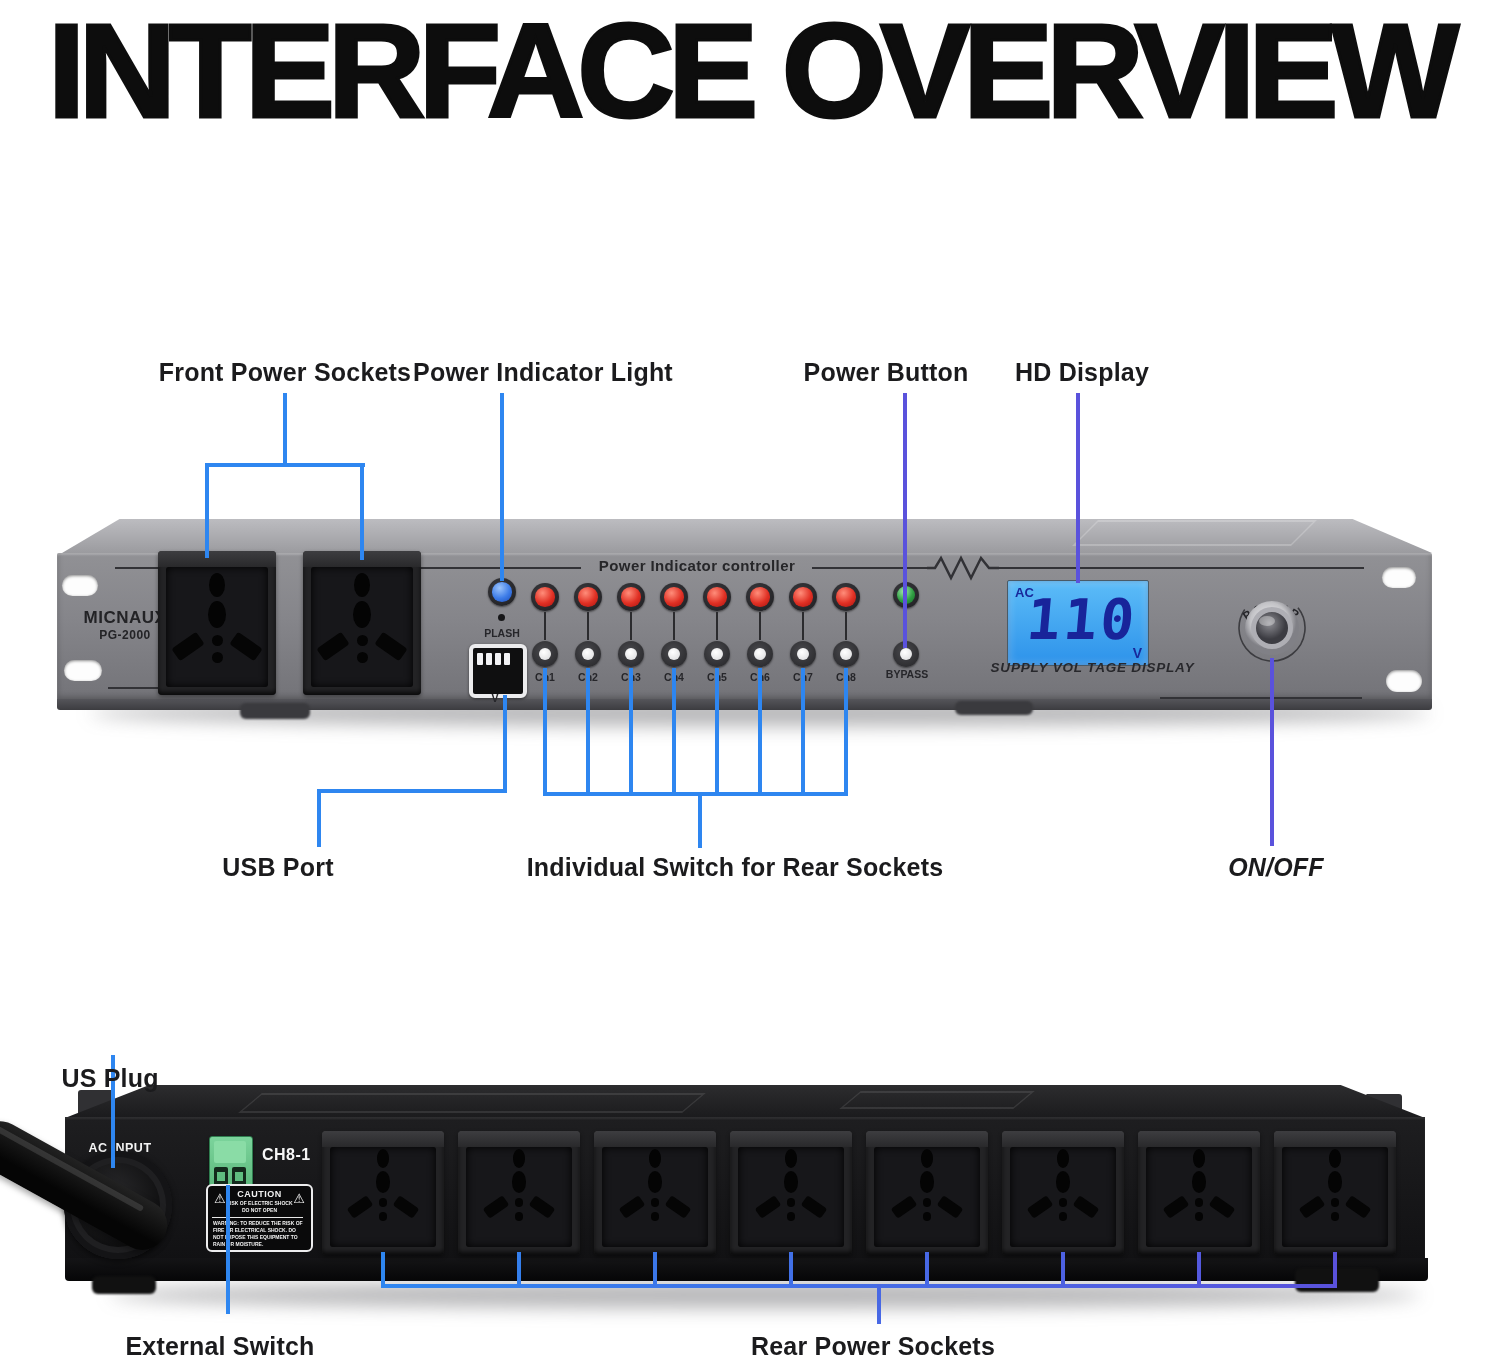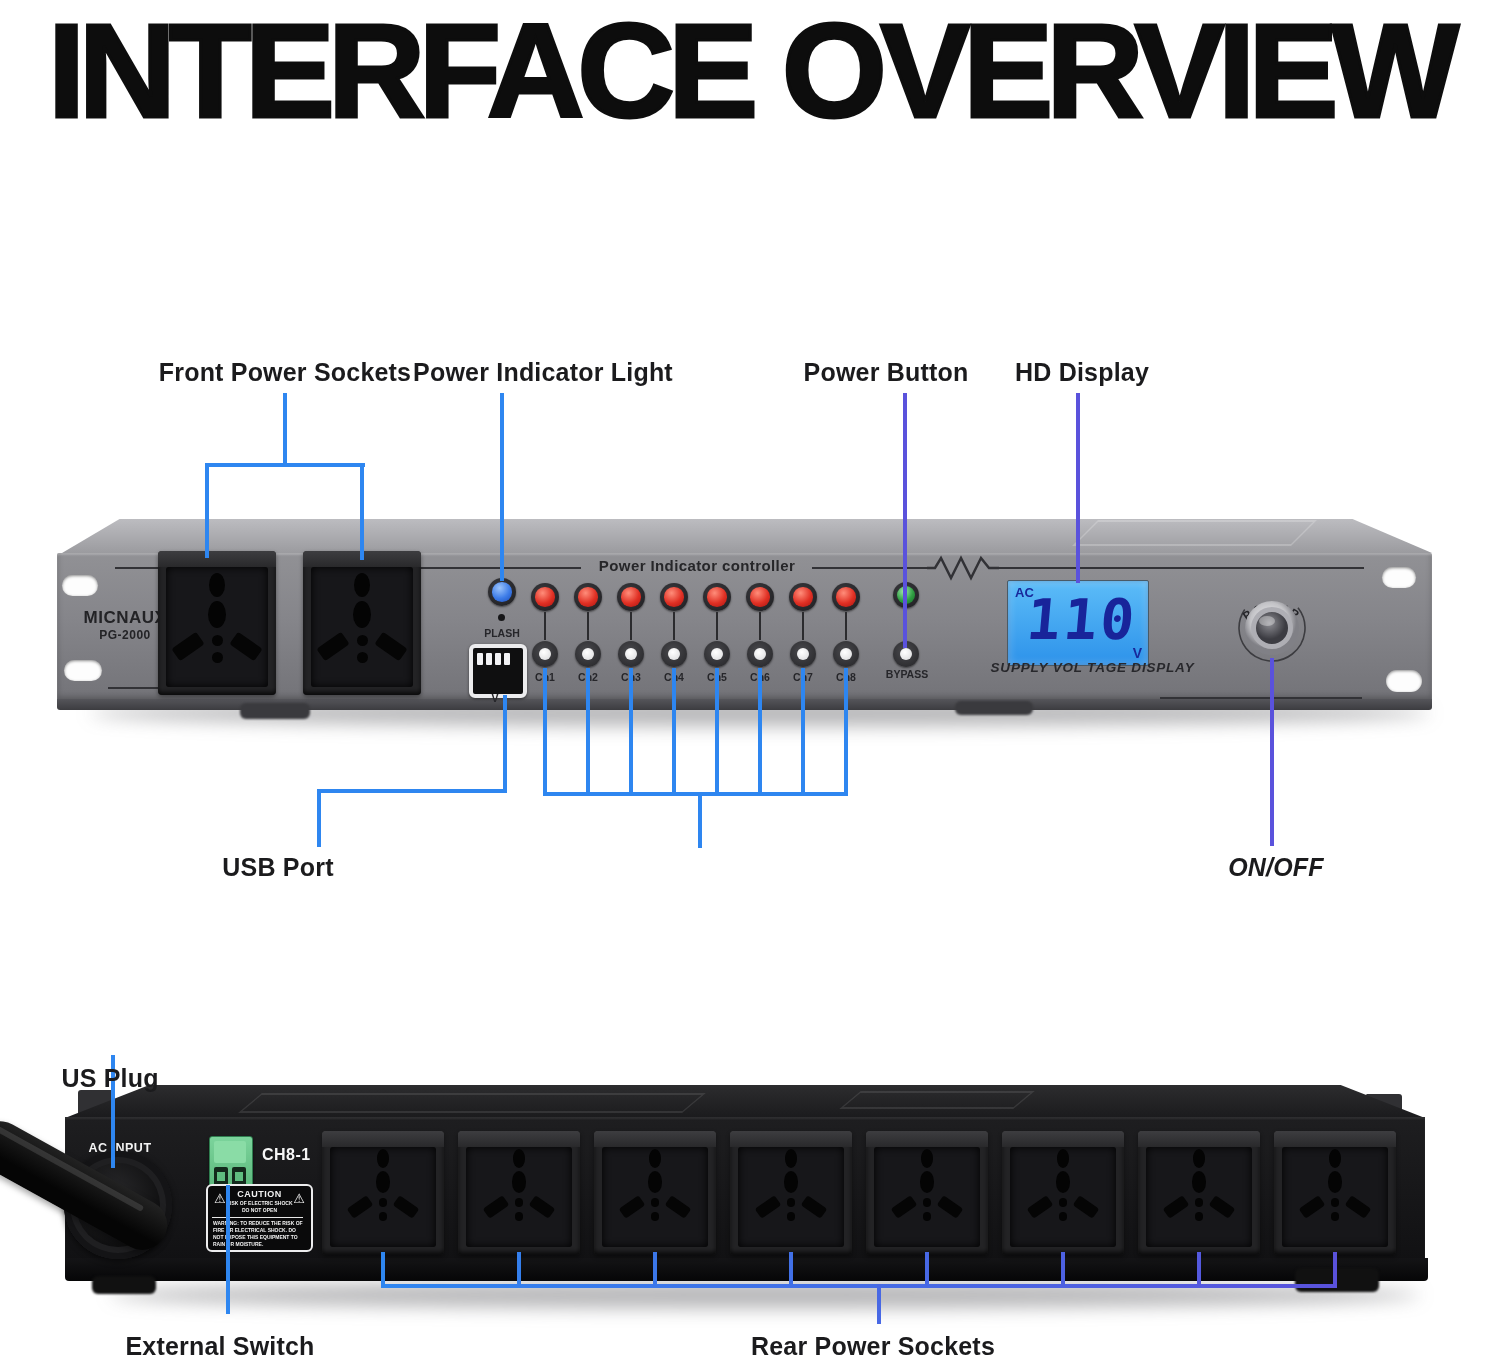--- a/index.html
+++ b/index.html
@@ -303,20 +303,21 @@
     <text font-size="11.5" font-weight="bold" fill="#242428" letter-spacing="2.5">
       <textPath href="#power-arc" startOffset="50%" text-anchor="middle">POWER</textPath>
     </text>
     <circle cx="50" cy="60" r="27" fill="url(#btn-outer)"></circle>
     <circle cx="50" cy="60" r="21" fill="#aeaeb4"></circle>
     <circle cx="50" cy="60" r="16" fill="url(#btn-inner)"></circle>
     <ellipse cx="45" cy="53" rx="8" ry="5" fill="rgba(255,255,255,.35)"></ellipse>
   </svg>
 
   <div class="callout-label" style="left:260px;top:853px;margin-left:18px;">USB Port</div>
+  <div class="callout-label" style="left:735px;top:853px;">Individual Switch for Rear Sockets</div>
   <div class="callout-label" style="left:1276px;top:853px;font-style:italic;">ON/OFF</div>
 
   <div class="callout-label" style="left:110px;top:1020px;margin-top:44px;">US Plug</div>
 
   <div class="dev-shadow" style="left:110px;top:1282px;width:1310px;height:26px;"></div>
   <div class="ear-tab" style="left:78px;top:1090px;width:36px;height:30px;"></div>
   <div class="ear-tab" style="left:1352px;top:1094px;width:50px;height:36px;clip-path:polygon(0 35%,30% 0,100% 0,100% 100%,0 100%);"></div>
   <div id="rp-top"></div>
   <div class="ghost-print-dark" style="left:250px;top:1093px;width:440px;height:16px;"></div>
   <div class="ghost-print-dark" style="left:850px;top:1091px;width:170px;height:14px;"></div>

